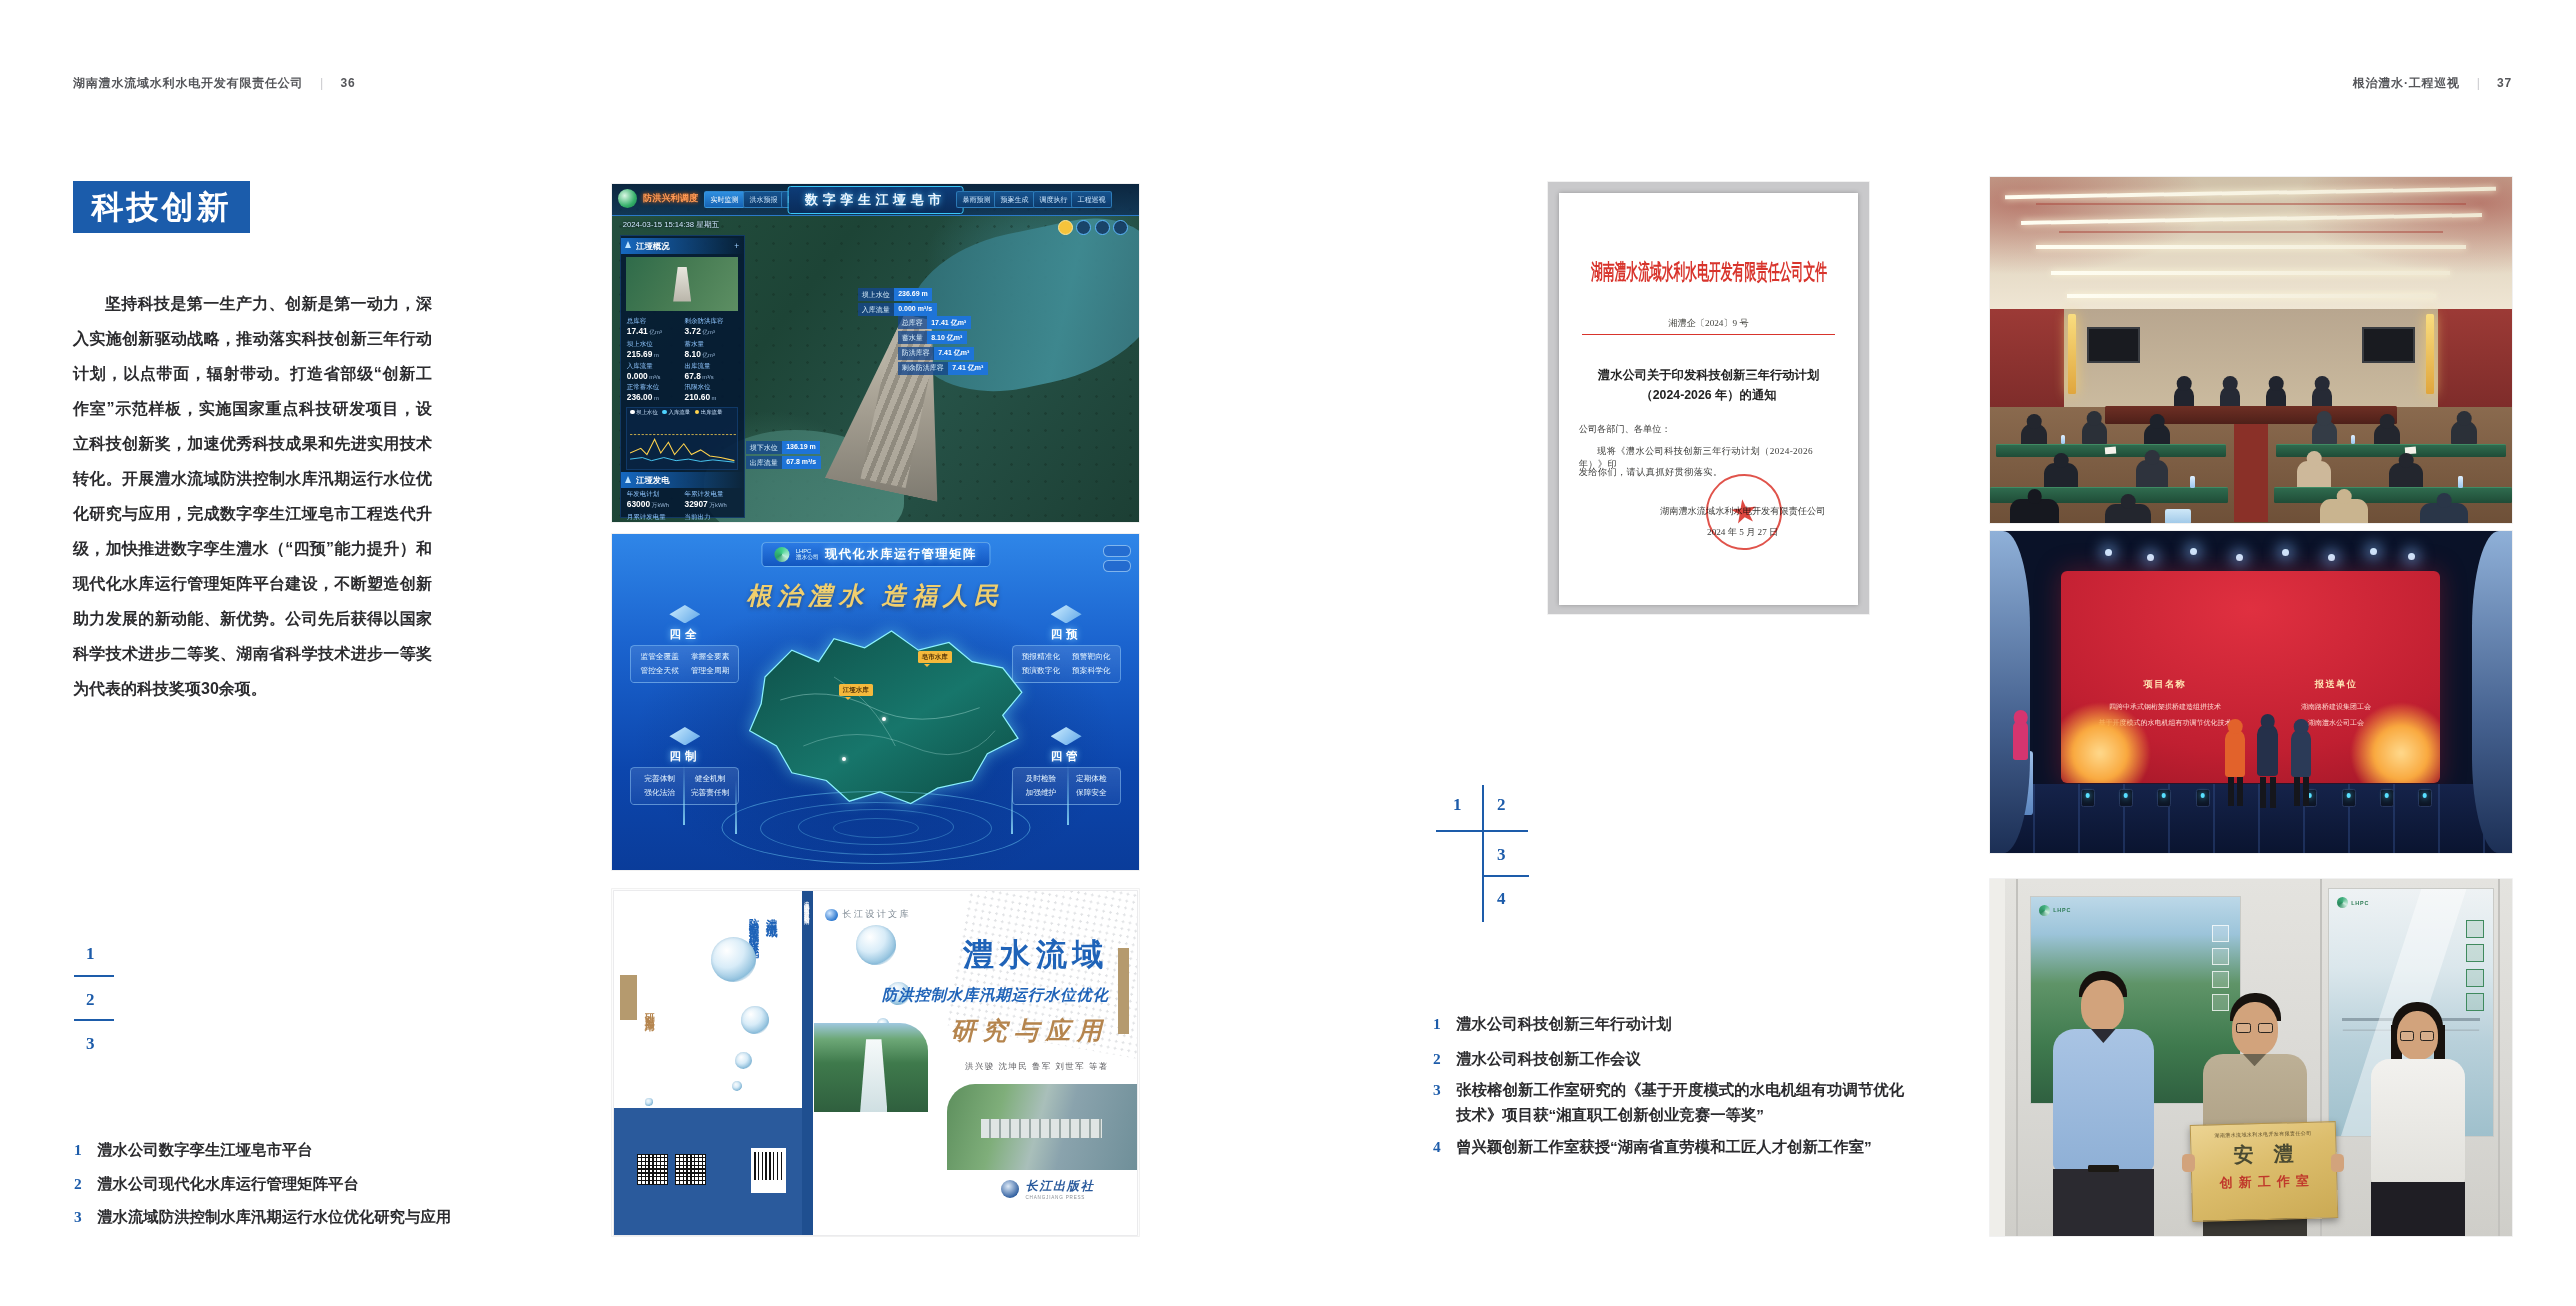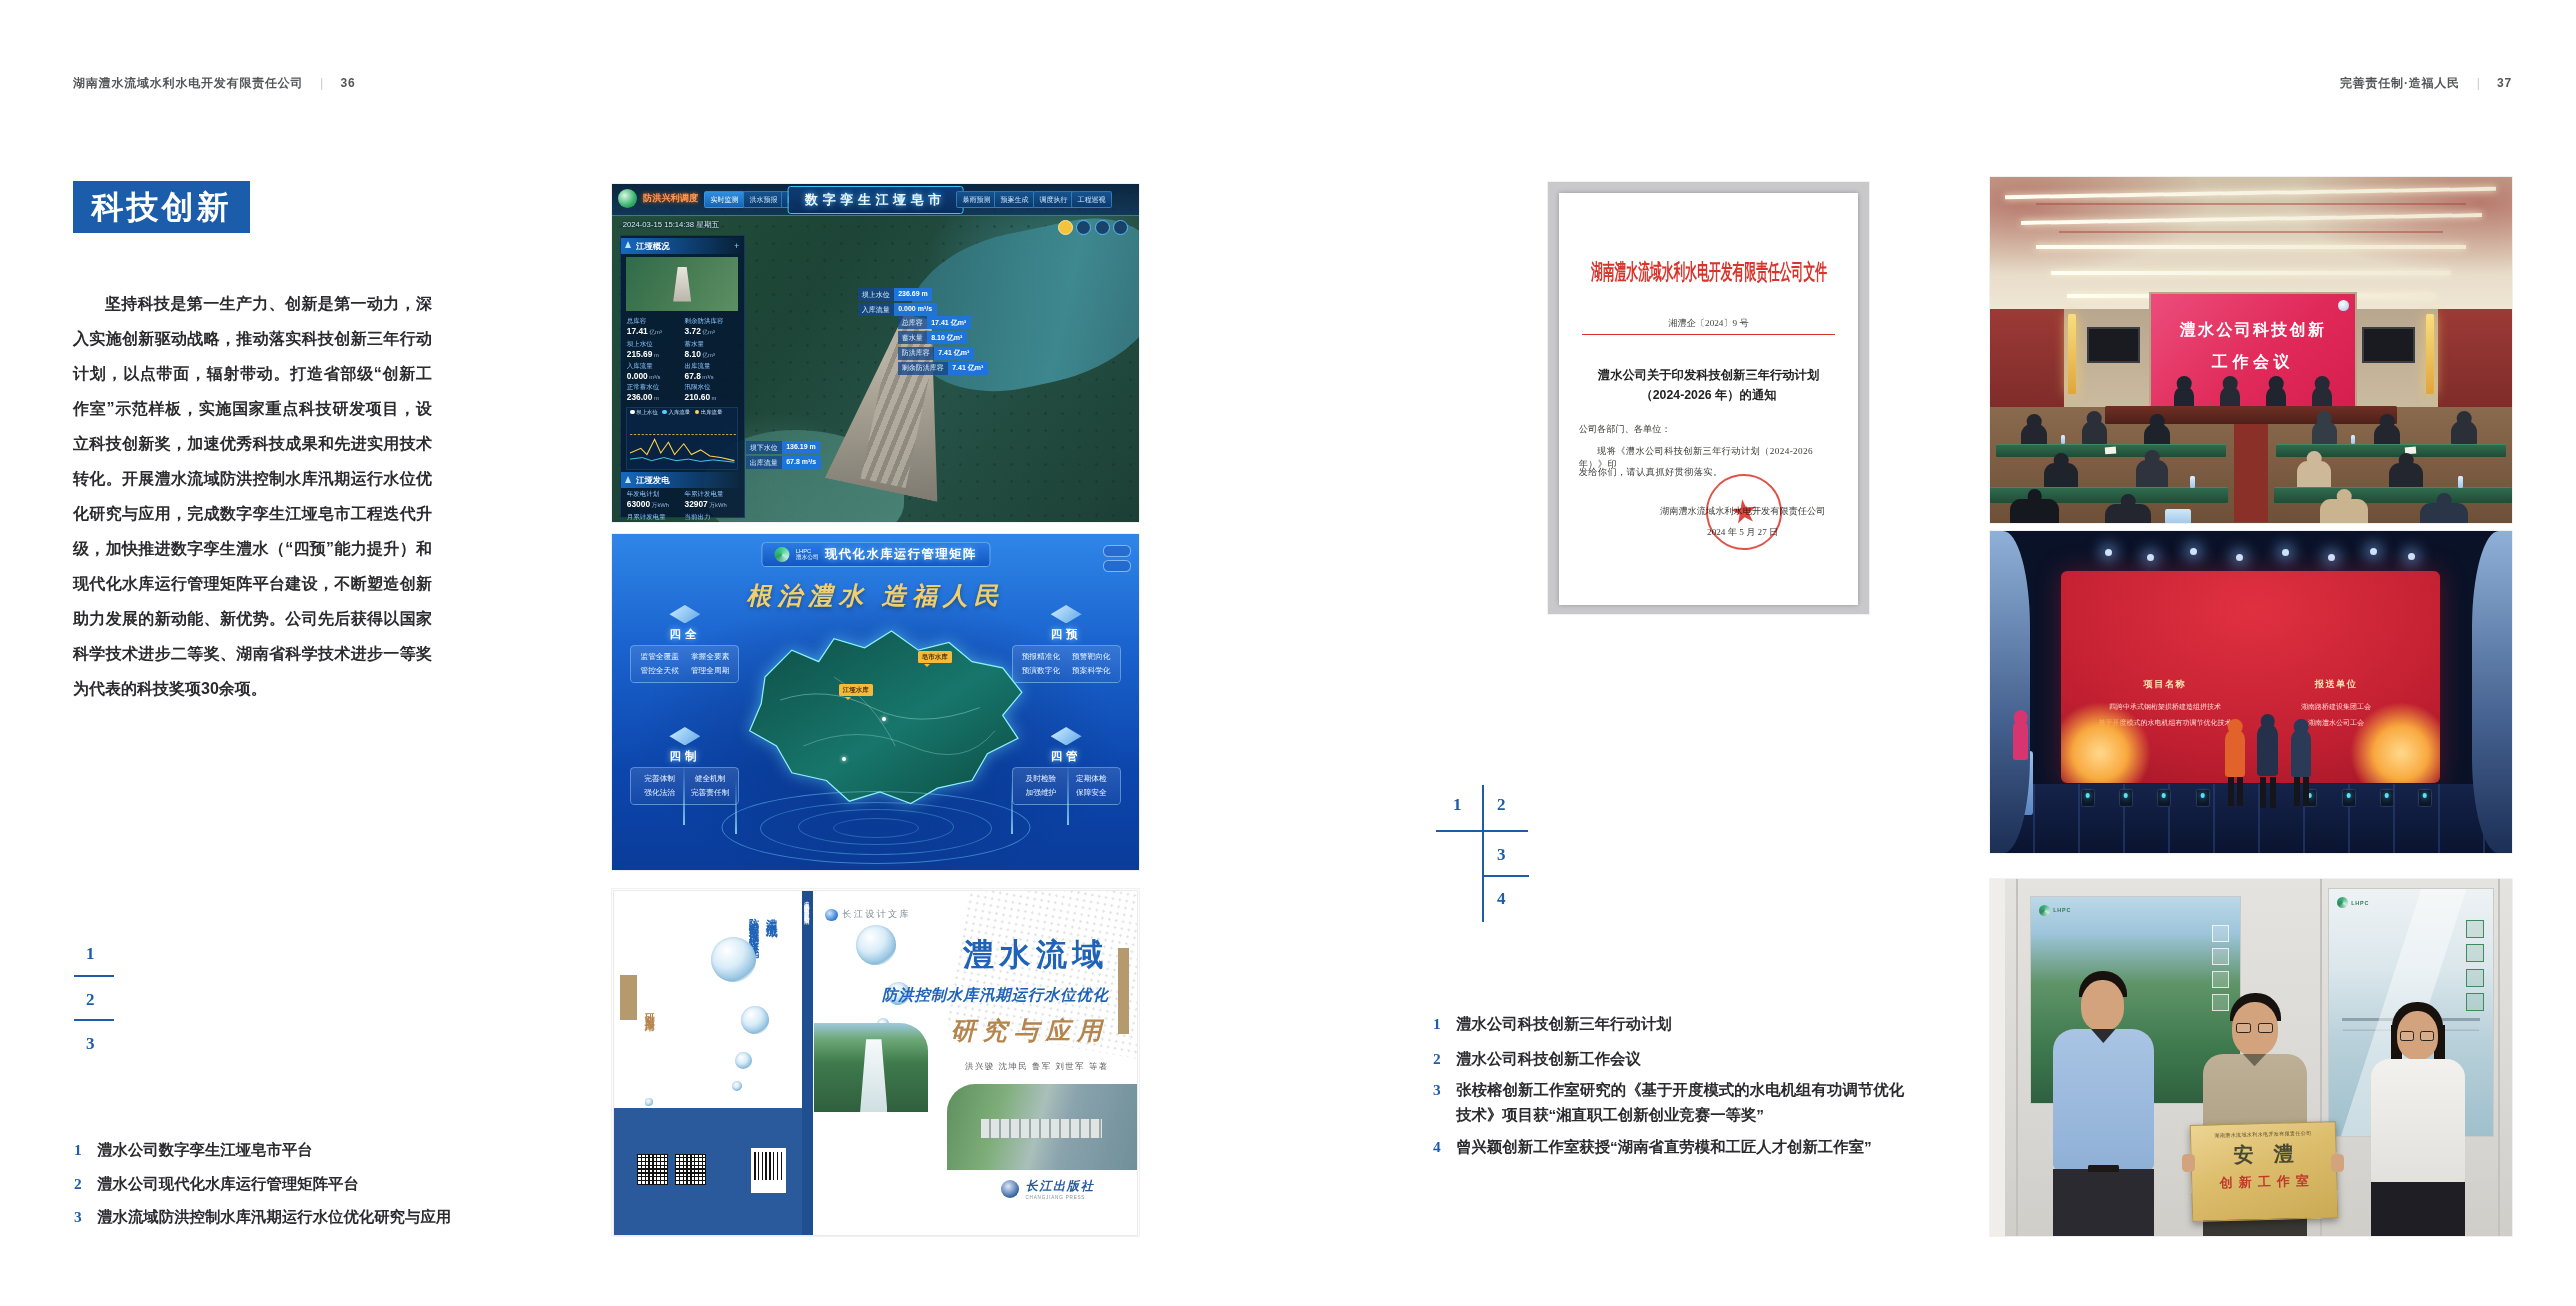--- a/index.html
+++ b/index.html
@@ -236,21 +236,21 @@
 </style>
 </head>
 <body>
 
 <div id="stage">
 
   <div class="pghdr" style="left:73px;">
     <span>湖南澧水流域水利水电开发有限责任公司</span><span class="sep">｜</span><span>36</span>
   </div>
   <div class="pghdr" style="right:64px;text-align:right;">
-    <span>完善责任制·造福人民</span><span class="sep">｜</span><span>37</span>
+    <span>根治澧水·工程巡视</span><span class="sep">｜</span><span>37</span>
   </div>
 
   <div class="sec-title">科技创新</div>
   <div class="bodytext">坚持科技是第一生产力、创新是第一动力，深入实施创新驱动战略，推动落实科技创新三年行动计划，以点带面，辐射带动。打造省部级“创新工作室”示范样板，实施国家重点科技研发项目，设立科技创新奖，加速优秀科技成果和先进实用技术转化。开展澧水流域防洪控制水库汛期运行水位优化研究与应用，完成数字孪生江垭皂市工程迭代升级，加快推进数字孪生澧水（“四预”能力提升）和现代化水库运行管理矩阵平台建设，不断塑造创新助力发展的新动能、新优势。公司先后获得以国家科学技术进步二等奖、湖南省科学技术进步一等奖为代表的科技奖项30余项。</div>
 
   <div class="idxnum" style="left:86px;top:944px;">1</div>
   <div class="idxline" style="left:74px;top:975px;width:40px;"></div>
   <div class="idxnum" style="left:86px;top:990px;">2</div>
   <div class="idxline" style="left:74px;top:1019px;width:40px;"></div>
   <div class="idxnum" style="left:86px;top:1034px;">3</div>
@@ -584,25 +584,20 @@
     <div class="mt-strip" style="left:46px;top:68px;width:430px;"></div>
     <div class="mt-strip" style="left:61px;top:94px;width:399px;"></div>
     <div class="mt-strip" style="left:77px;top:117px;width:369px;"></div>
     <div class="mt-wall"></div>
     <div class="mt-red" style="left:0;"></div>
     <div class="mt-red" style="right:0;"></div>
     <div class="mt-lamp" style="left:78px;"></div>
     <div class="mt-lamp" style="right:78px;"></div>
     <div class="mt-tv" style="left:97px;"></div>
     <div class="mt-tv" style="right:97px;"></div>
-    <div class="mt-screen">
-      <i></i>
-      <div class="l1">澧水公司科技创新</div>
-      <div class="l2">工作会议</div>
-    </div>
     <div class="mt-floor"></div>
     <div class="mt-aisle"></div>
     <div class="per" style="--c:#20242e;left:184px;top:209px;width:20px;height:23px;"></div>
     <div class="per" style="--c:#262a35;left:230px;top:209px;width:20px;height:23px;"></div>
     <div class="per" style="--c:#20242e;left:276px;top:209px;width:20px;height:23px;"></div>
     <div class="per" style="--c:#262a35;left:322px;top:209px;width:20px;height:23px;"></div>
     <div class="mt-htable"></div>
 
     <div class="per" style="--c:#23262e;left:31px;top:247px;width:26px;height:23px;"></div>
     <div class="per" style="--c:#2b3038;left:92px;top:244px;width:24.6px;height:24.6px;"></div>

